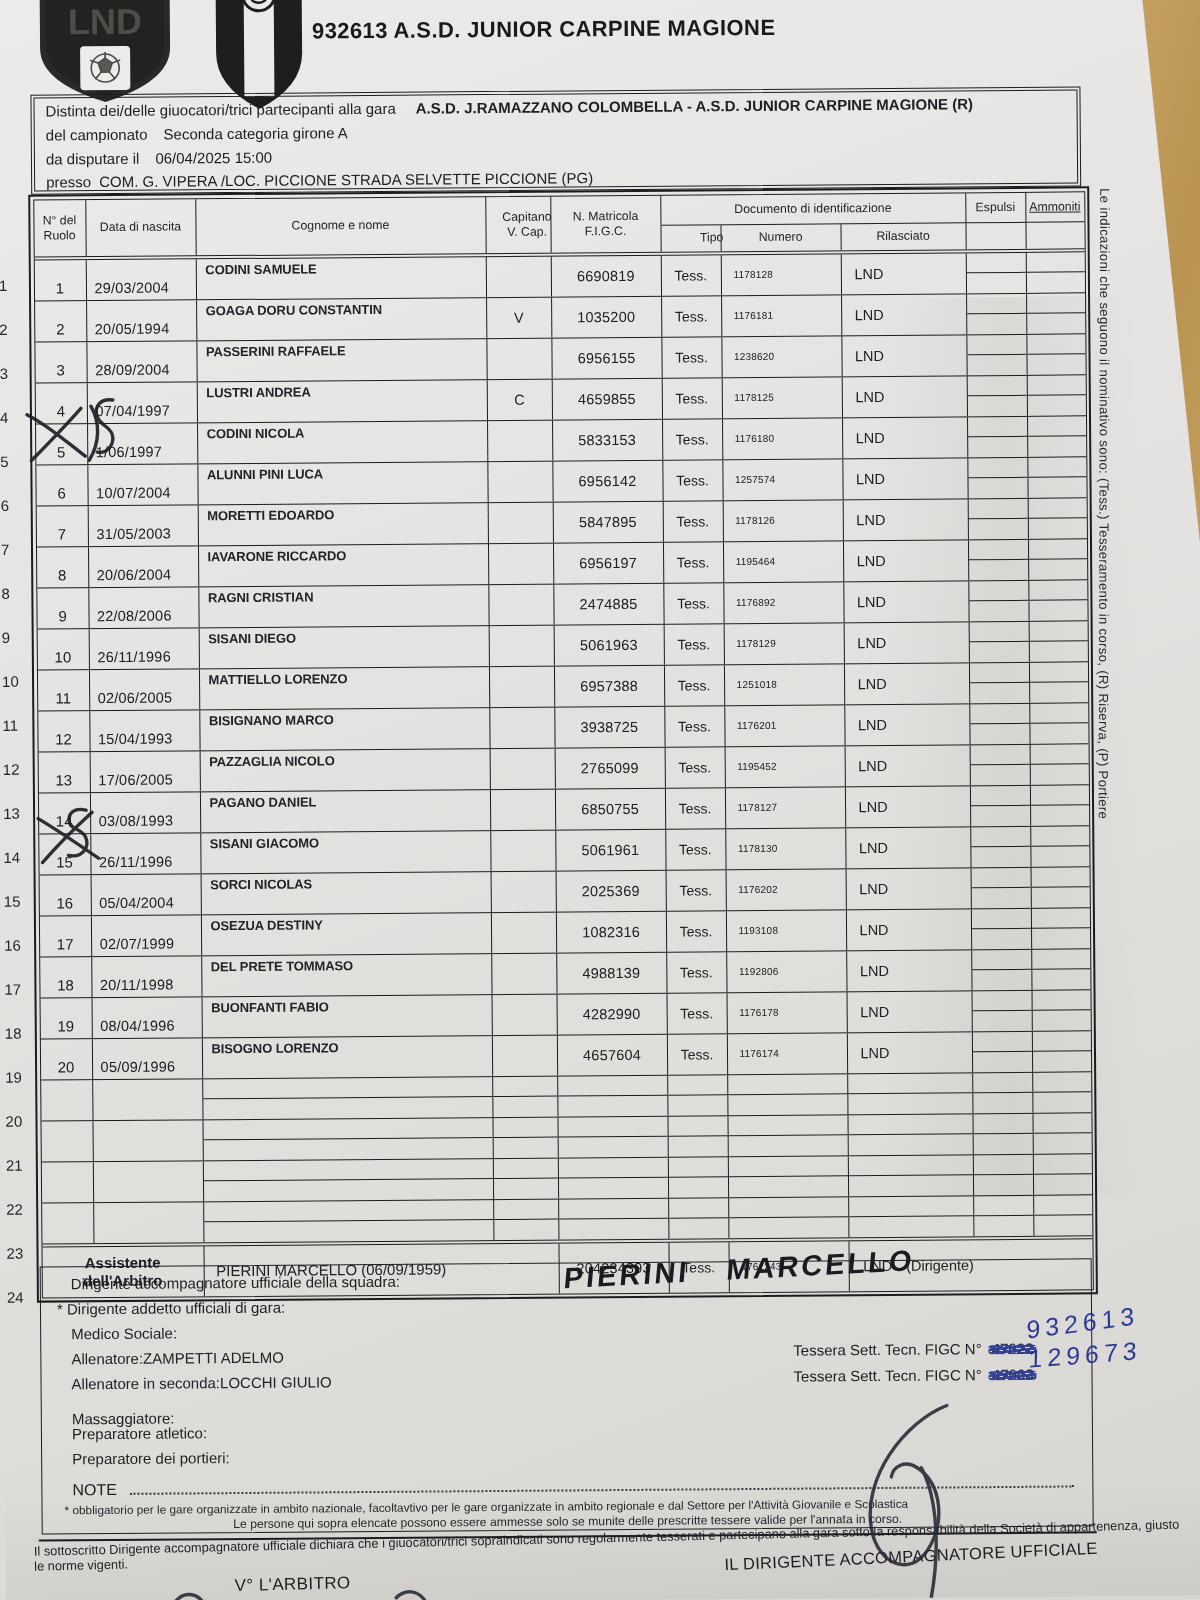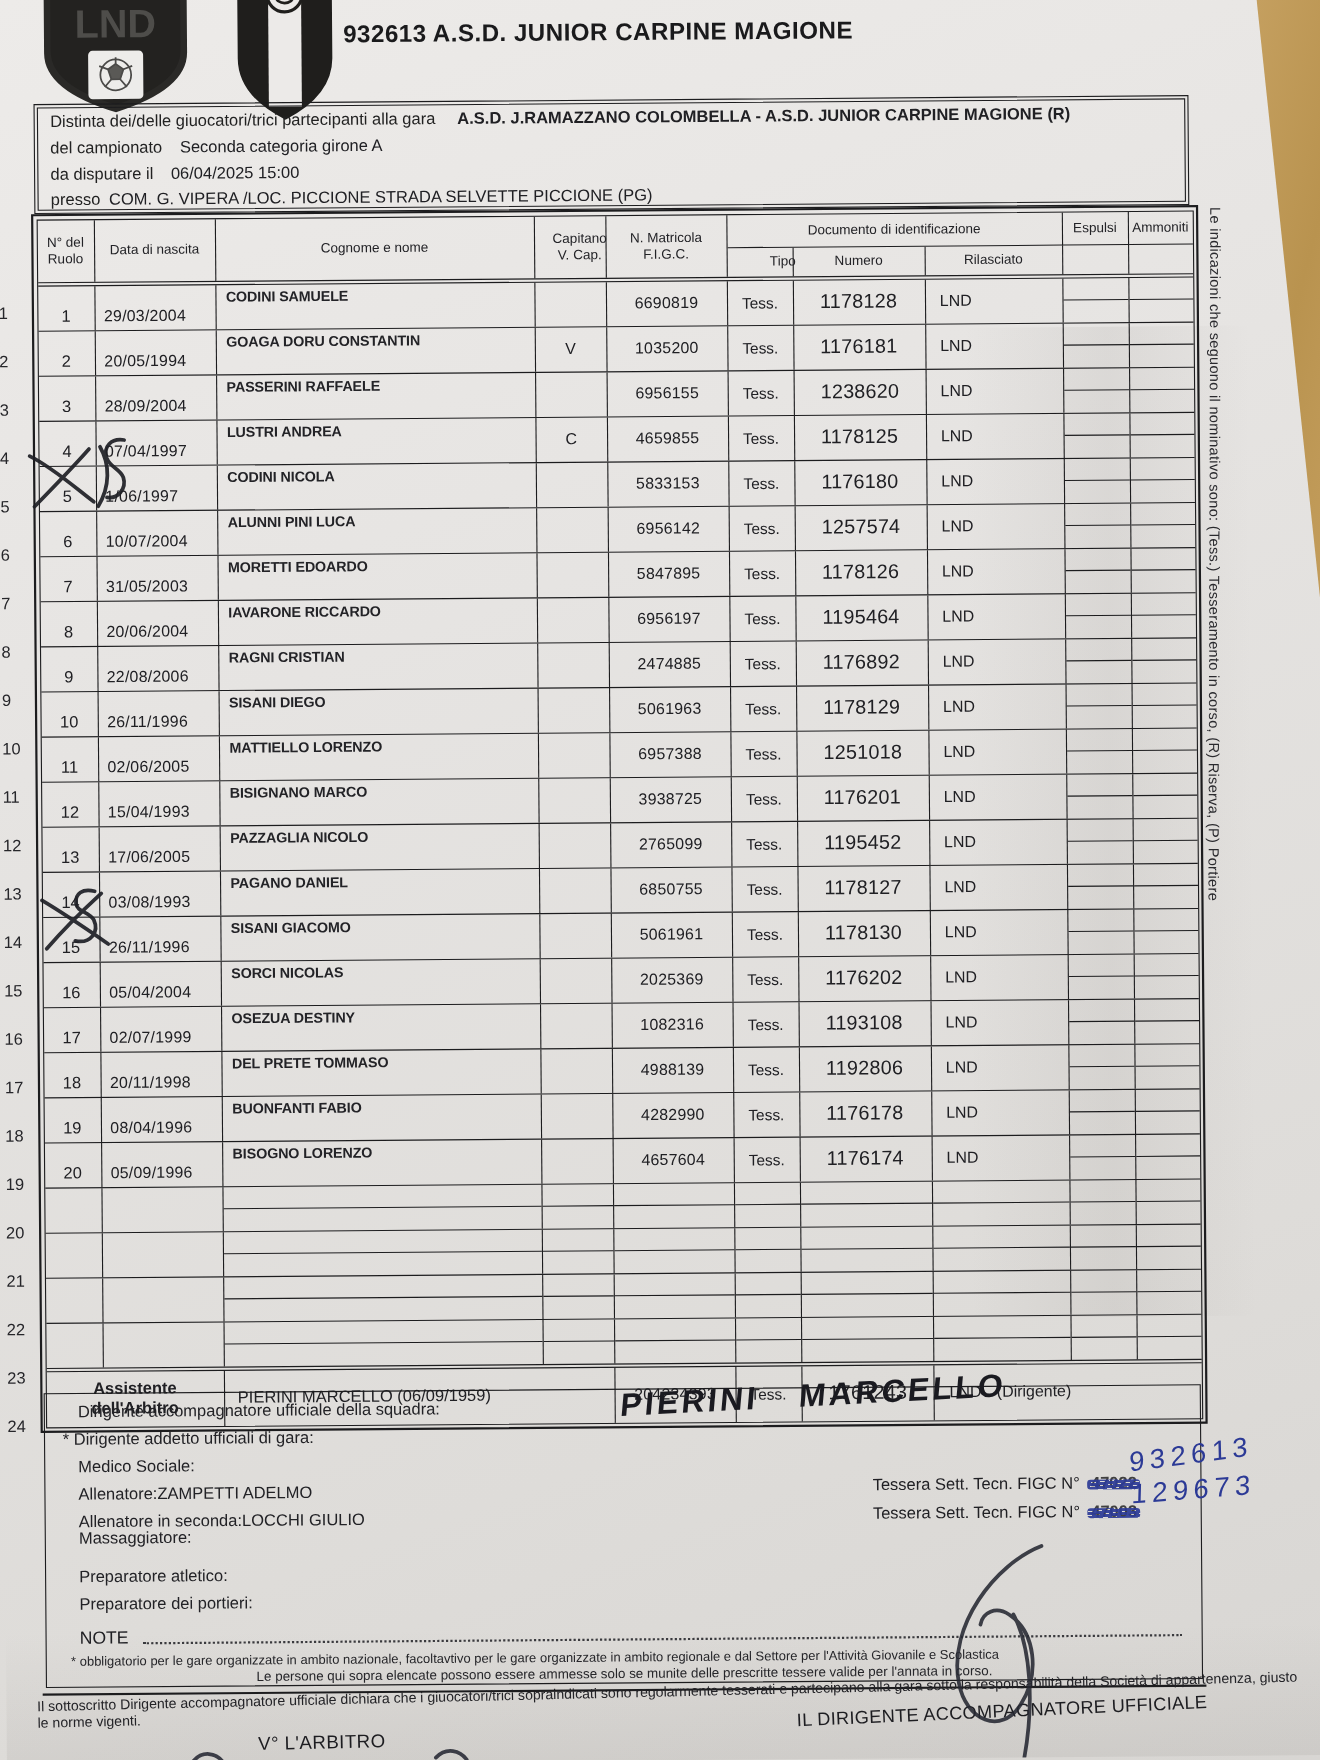--- a/index.html
+++ b/index.html
@@ -39,21 +39,21 @@
   .i-line.l1{top:7px;}  .i-line.l1 .val{font-weight:bold;margin-left:20px;}
   .i-line.l2{top:31px;} .i-line.l3{top:55px;} .i-line.l4{top:78px;}
 
   
   .twrap{position:absolute;left:33px;top:190px;border:2.2px solid var(--ln);padding:2.5px;}
   .tbl{border:1.5px solid var(--ln);width:1050px;}
   .thead{display:grid;grid-template-columns:52px 110px 290px 65px 110px 60px 120px 125px 60px 58px;
          grid-template-rows:30px 26px;border-bottom:4px double var(--ln);}
   .th{border-right:1.5px solid var(--ln);display:flex;align-items:center;justify-content:center;
       text-align:center;font-size:12.3px;line-height:1.15;color:#232327;padding:1px 2px;}
-  .th.last{border-right:none;}
+  .th.last{border-right:none;text-decoration:underline;}
   .h-ruolo{grid-row:1/3;grid-column:1;}
   .h-nascita{grid-row:1/3;grid-column:2;}
   .h-nome{grid-row:1/3;grid-column:3;}
   .h-cap{grid-row:1/3;grid-column:4;padding-left:20px;}
   .h-matr{grid-row:1/3;grid-column:5;}
   .h-doc{grid-row:1;grid-column:6/9;border-bottom:1.5px solid var(--ln);}
   .h-tipo{grid-row:2;grid-column:6;padding-left:44px;}
   .h-num{grid-row:2;grid-column:7;text-align:right;}
   .h-ril{grid-row:2;grid-column:8;}
   .h-esp{grid-row:1;grid-column:9;border-bottom:1.5px solid var(--ln);}
@@ -65,41 +65,41 @@
         height:40px;border-bottom:1.8px solid var(--ln);}
   .trow.last{border-bottom:none;}
   .c{border-right:1.5px solid var(--ln);overflow:hidden;}
   .c.lastcol{border-right:none;}
   .c-ruolo{display:flex;align-items:flex-end;justify-content:center;font-size:15px;padding-bottom:4px;}
   .c-nasc{display:flex;align-items:flex-end;font-size:14.5px;padding:0 0 4px 8px;letter-spacing:.2px;}
   .c-nome{font-size:13px;font-weight:bold;padding:3px 0 0 9px;letter-spacing:-.1px;color:#232327;}
   .c-cap{display:flex;align-items:center;justify-content:center;font-size:14.5px;}
   .c-matr{display:flex;align-items:center;justify-content:center;font-size:14.5px;letter-spacing:.2px;}
   .c-tipo{display:flex;align-items:center;justify-content:center;font-size:14px;}
-  .c-num{display:flex;align-items:center;font-size:18px;padding-left:24px;letter-spacing:.2px;}
+  .c-num{display:flex;align-items:center;font-size:10px;padding-left:12px;letter-spacing:.2px;}
   .c-ril{display:flex;align-items:center;font-size:14.5px;padding-left:13px;}
   .c.mid{background:linear-gradient(var(--ln),var(--ln)) center / 100% 1.2px no-repeat;}
 
   .arow{display:grid;grid-template-columns:162px 355px 110px 60px 120px 243px;height:50px;border-top:4px double var(--ln);}
   .a-label{display:flex;align-items:center;justify-content:center;text-align:center;font-weight:bold;font-size:15px;line-height:1.2;padding:0 18px;}
   .a-nome{display:flex;align-items:center;font-size:15px;padding-left:12px;}
   .a-ril{display:flex;align-items:center;font-size:14.5px;padding-left:14px;gap:14px;}
 
   .margin-nums{position:absolute;left:3px;top:248.5px;width:28px;}
   .mnum{height:40px;display:flex;align-items:flex-end;font-size:15px;color:#26262a;padding-bottom:4px;}
 
   .side-note{position:absolute;left:1098px;top:192px;height:780px;writing-mode:vertical-rl;
              font-size:13.2px;letter-spacing:.3px;color:#2a2a2e;transform:rotate(0.6deg);white-space:nowrap;}
 
   
   .off-box{position:absolute;left:36px;top:1262px;width:1050px;height:266px;border:1.8px solid var(--ln);}
   .off-box::after{content:"";position:absolute;left:-4px;right:-4px;bottom:-8px;border-bottom:2px solid var(--ln);}
   .o-line{position:absolute;left:30px;font-size:15px;white-space:nowrap;color:#222226;}
   .o1{top:8px;} .o2{top:33px;left:16px;} .o3{top:58px;} .o4{top:83px;} .o5{top:108px;}
-  .o6{top:123px;} .o7{top:158px;} .o8{top:183px;}
+  .o6{top:143px;} .o7{top:158px;} .o8{top:183px;}
   .o-note{position:absolute;left:30px;right:14px;top:212px;display:flex;align-items:flex-end;font-size:16px;}
   .o-note .dots{flex:1;border-bottom:2.2px dotted #3a3a3e;margin:0 4px 4px 14px;height:14px;}
   .fn1{position:absolute;left:22px;top:236px;font-size:11.8px;color:#26262a;white-space:nowrap;}
   .fn2{position:absolute;left:0;right:0;top:251px;text-align:center;font-size:12.2px;color:#26262a;}
   .tessera{position:absolute;left:752px;font-size:15px;white-space:nowrap;}
   .t1{top:80px;} .t2{top:106px;}
   .struck{position:relative;font-weight:bold;margin-left:6px;color:#404040;}
   .struck::before{content:"";position:absolute;left:-3px;right:-3px;top:5px;bottom:3px;border-radius:3px;
     background:repeating-linear-gradient(-6deg,rgba(44,58,150,0) 0 .5px,var(--blue) .5px 3.5px);opacity:.92;}
 

